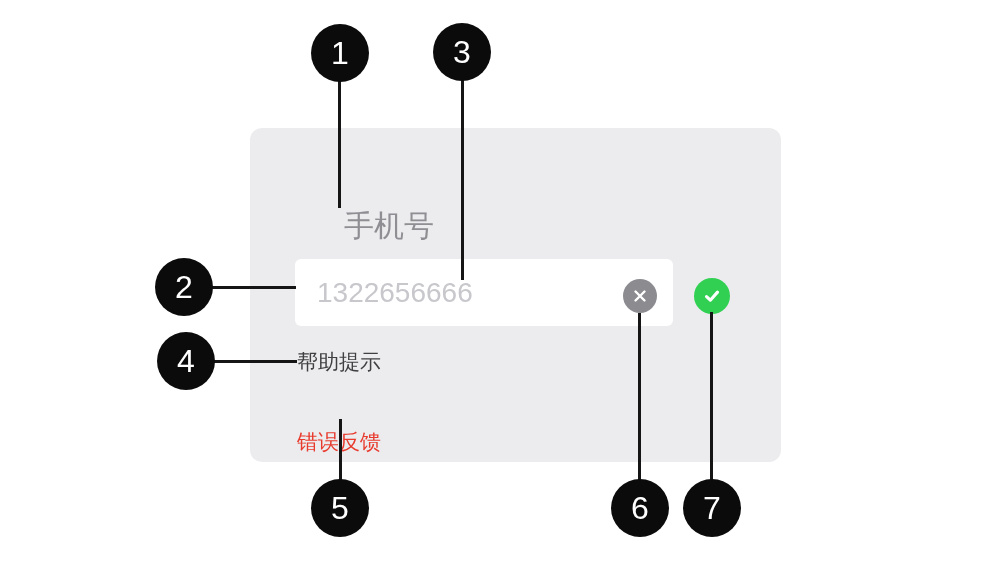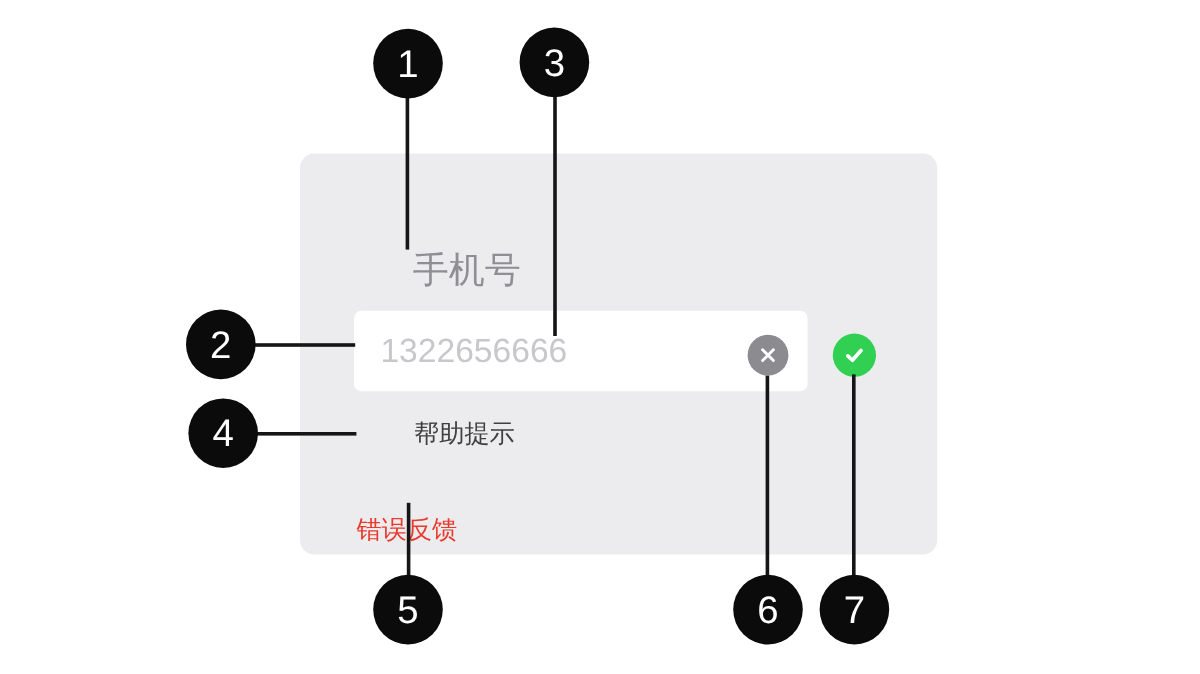--- a/index.html
+++ b/index.html
@@ -28,21 +28,21 @@
     border-radius:50%;background:#8b8b90;border:none;padding:0;
     display:flex;align-items:center;justify-content:center;cursor:pointer;
   }
   .check-badge{
     position:absolute;left:694px;top:278px;width:36px;height:36px;
     border-radius:50%;background:#31d053;
     display:flex;align-items:center;justify-content:center;
   }
   .help-text{
     position:absolute;left:297px;top:351px;
-    font-size:21px;line-height:1;color:#404043;white-space:nowrap;margin-left:48px;
+    font-size:21px;line-height:1;color:#404043;white-space:nowrap;
   }
   .error-text{
     position:absolute;left:297px;top:397px;
     font-size:21px;line-height:1;color:#e83a2d;white-space:nowrap;margin-top:34px;
   }
   .line{position:absolute;background:#151515;}
   .line-1{left:338px;top:81px;width:3px;height:127px;}
   .line-2{left:212px;top:286px;width:84px;height:3px;}
   .line-3{left:461px;top:80px;width:3px;height:200px;}
   .line-4{left:214px;top:360px;width:83px;height:3px;}

